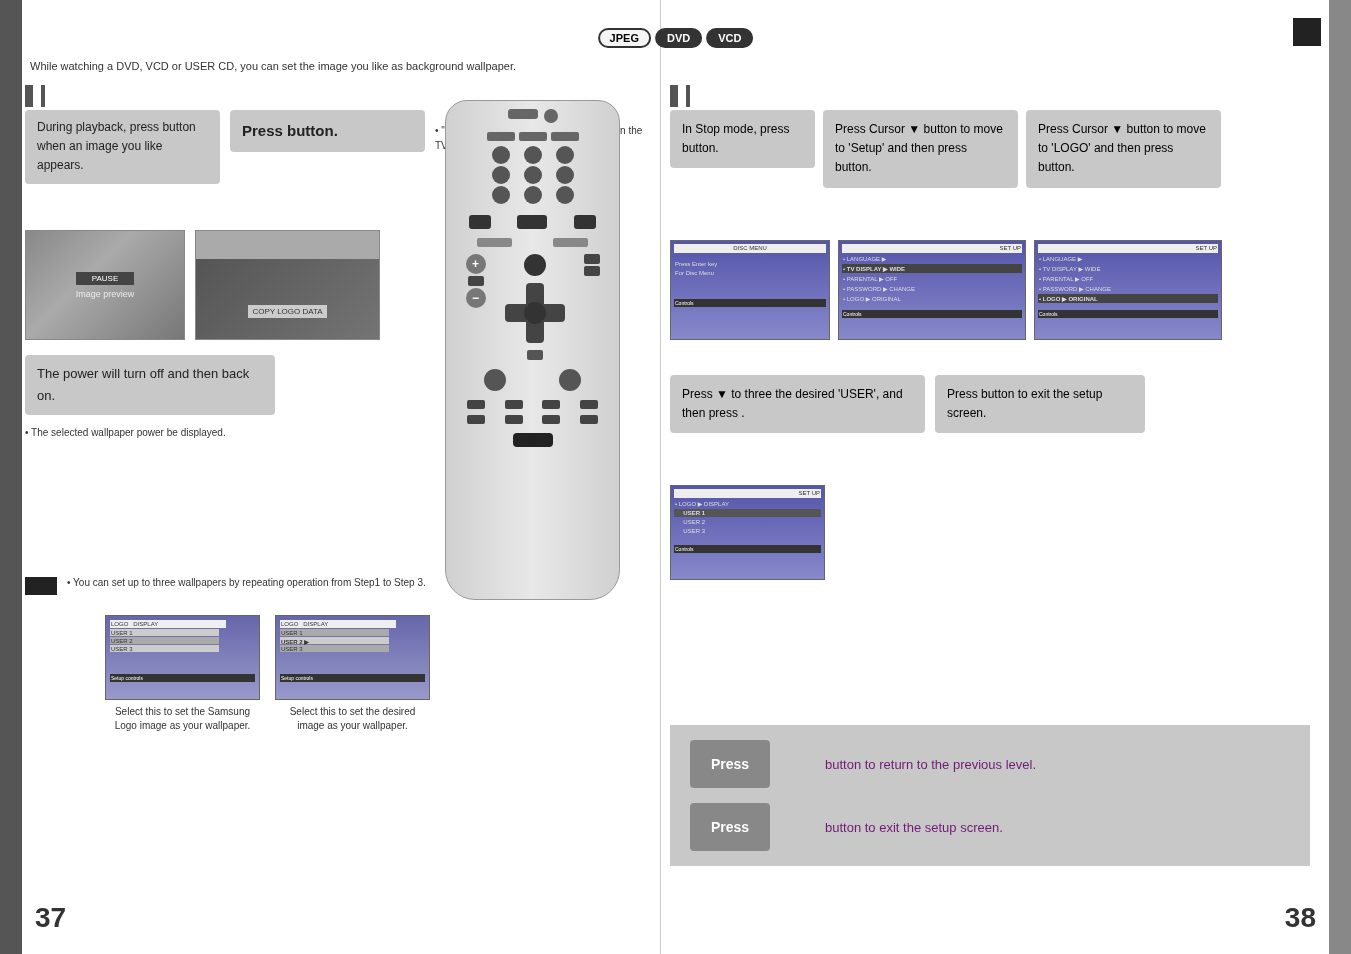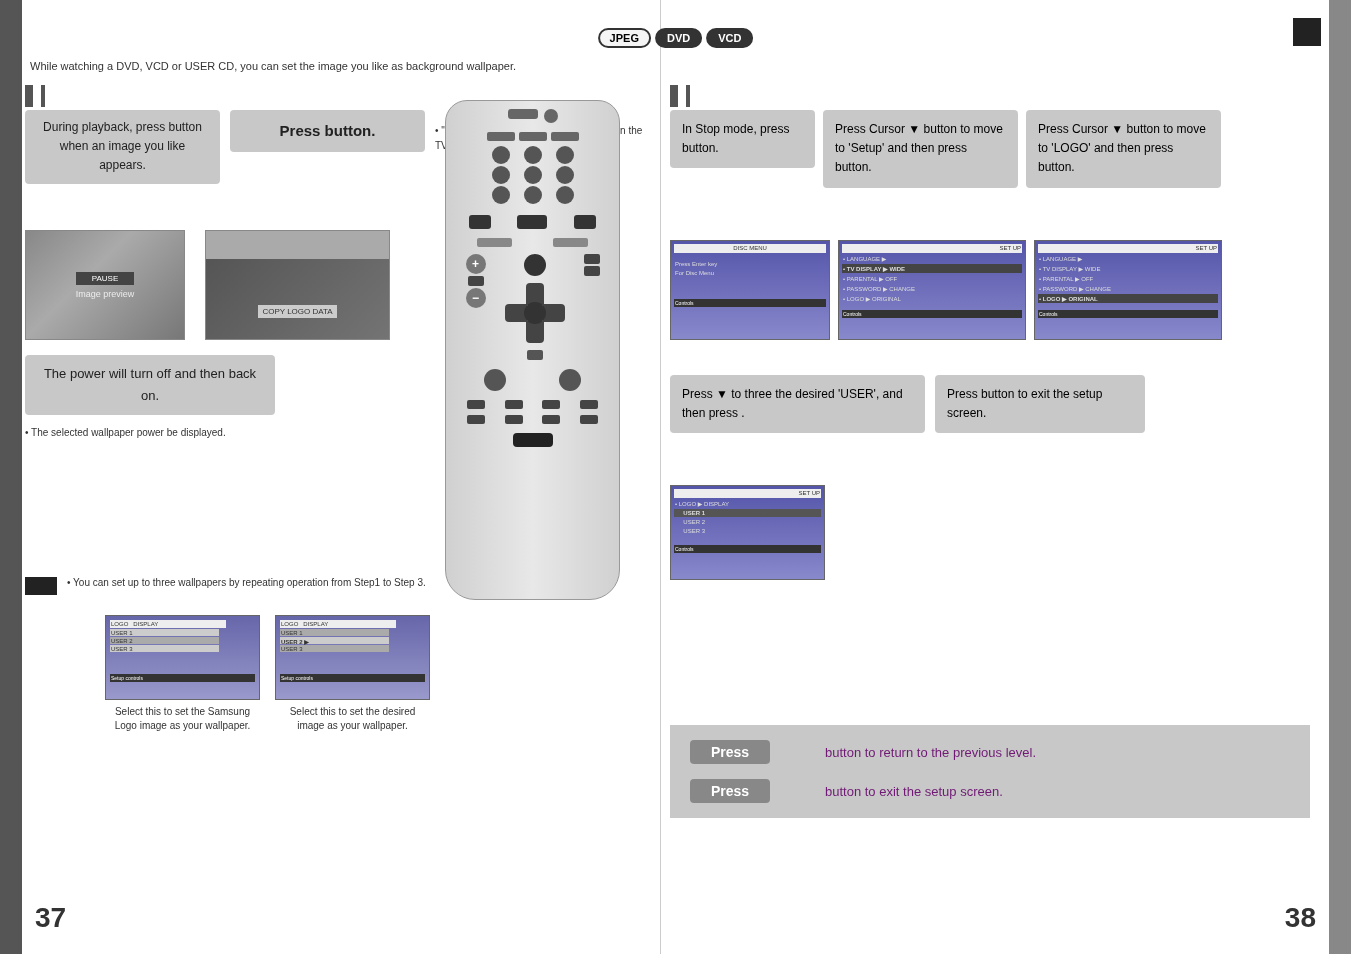--- a/index.html
+++ b/index.html
@@ -112,21 +112,20 @@
     }
 
     
     .step-box {
       background: #c8c8c8;
       border-radius: 4px;
       padding: 8px 12px;
       font-size: 13px;
       line-height: 1.5;
       color: #222;
-      text-align: center;
     }
 
     
     .img-placeholder {
       background: #aaa;
       border: 1px solid #888;
     }
 
     .img-small {
       width: 160px;
@@ -171,21 +170,21 @@
     }
 
     .right-step-1 { width: 145px; }
     .right-step-2 { width: 195px; }
     .right-step-3 { width: 195px; }
 
     .press-btn {
       background: #888;
       color: #fff;
       border-radius: 4px;
-      padding: 4px 18px;
+      padding: 16px 18px;
       font-size: 14px;
       font-weight: bold;
       min-width: 80px;
       text-align: center;
     }
 
     .press-text {
       font-size: 13px;
       color: #701a75;
       padding-left: 40px;
@@ -294,21 +293,21 @@
 button
 when an image you
 like appears.</div>
     <div class="step-box" style="width:195px; font-size:15px; font-weight:bold; line-height:1.7;">Press
 button.</div>
   </div>
 
   <div class="note" style="position:absolute; top:30px; left:410px; width:215px;">• "COPY LOGO DATA" will be
 displayed on the TV screen.</div>
 
-  <div style="position:absolute; top:145px; left:0; display:flex; gap:20px;">
+  <div style="position:absolute; top:145px; left:0; display:flex; gap:10px;">
     <div class="img-placeholder img-small" style="position:relative; overflow:hidden;">
 
       <div style="width:100%;height:100%;background:linear-gradient(135deg,#888 0%,#aaa 40%,#777 100%); display:flex; align-items:center; justify-content:center; color:#fff; font-size:9px; padding:4px; text-align:center;">
         <div>
           <div style="background:#444;color:#fff;font-size:8px;padding:2px 4px;margin-bottom:4px;">PAUSE</div>
           <div style="font-size:9px; opacity:0.8;">Image preview</div>
         </div>
       </div>
     </div>
     <div class="img-placeholder img-medium" style="position:relative; overflow:hidden;">

